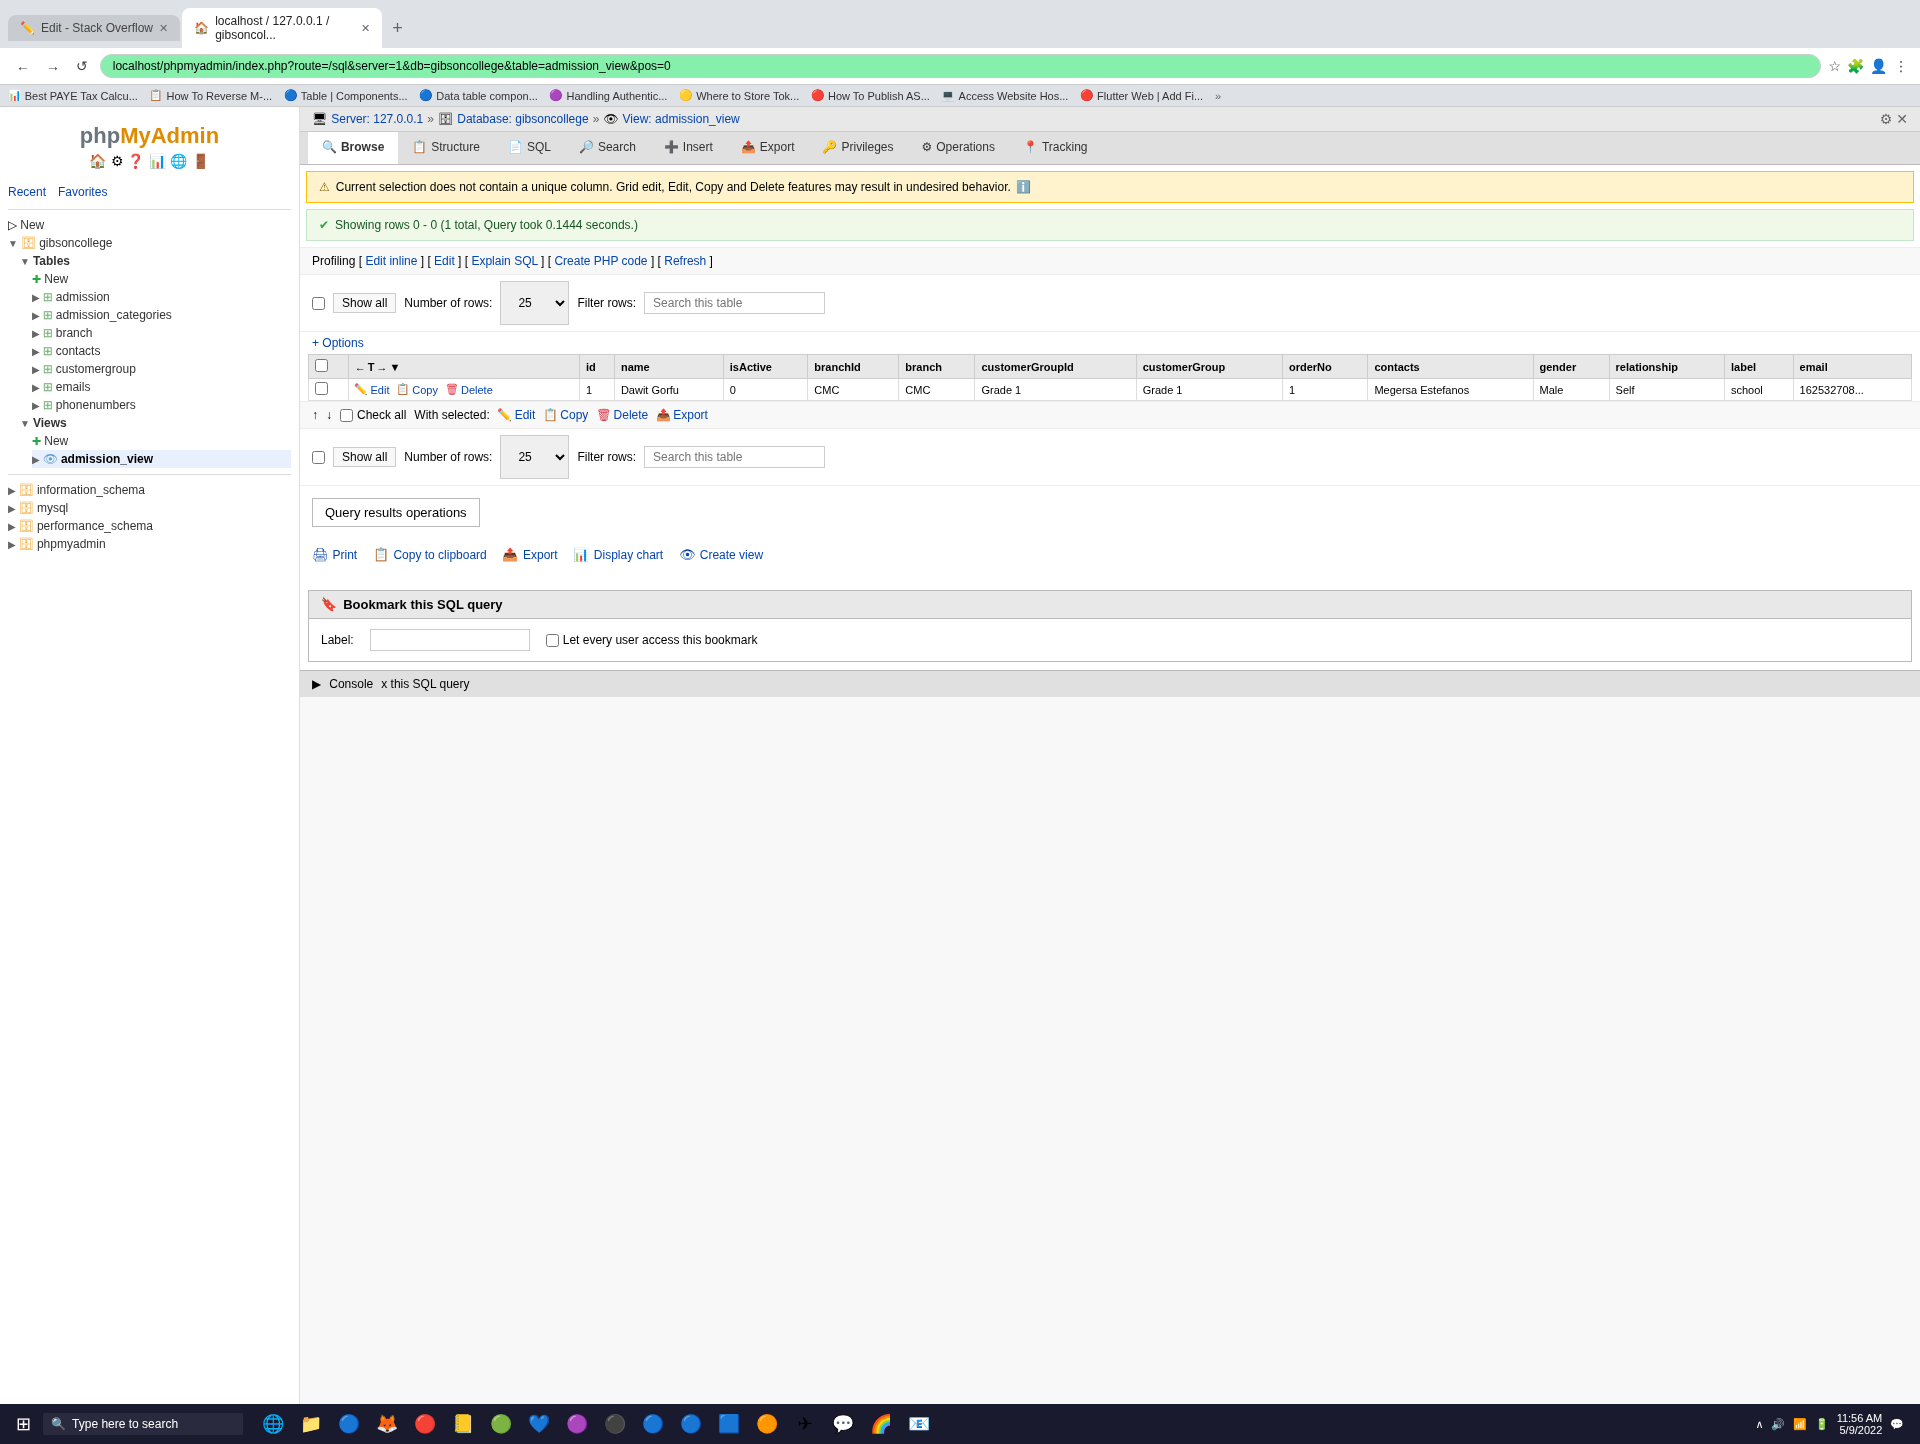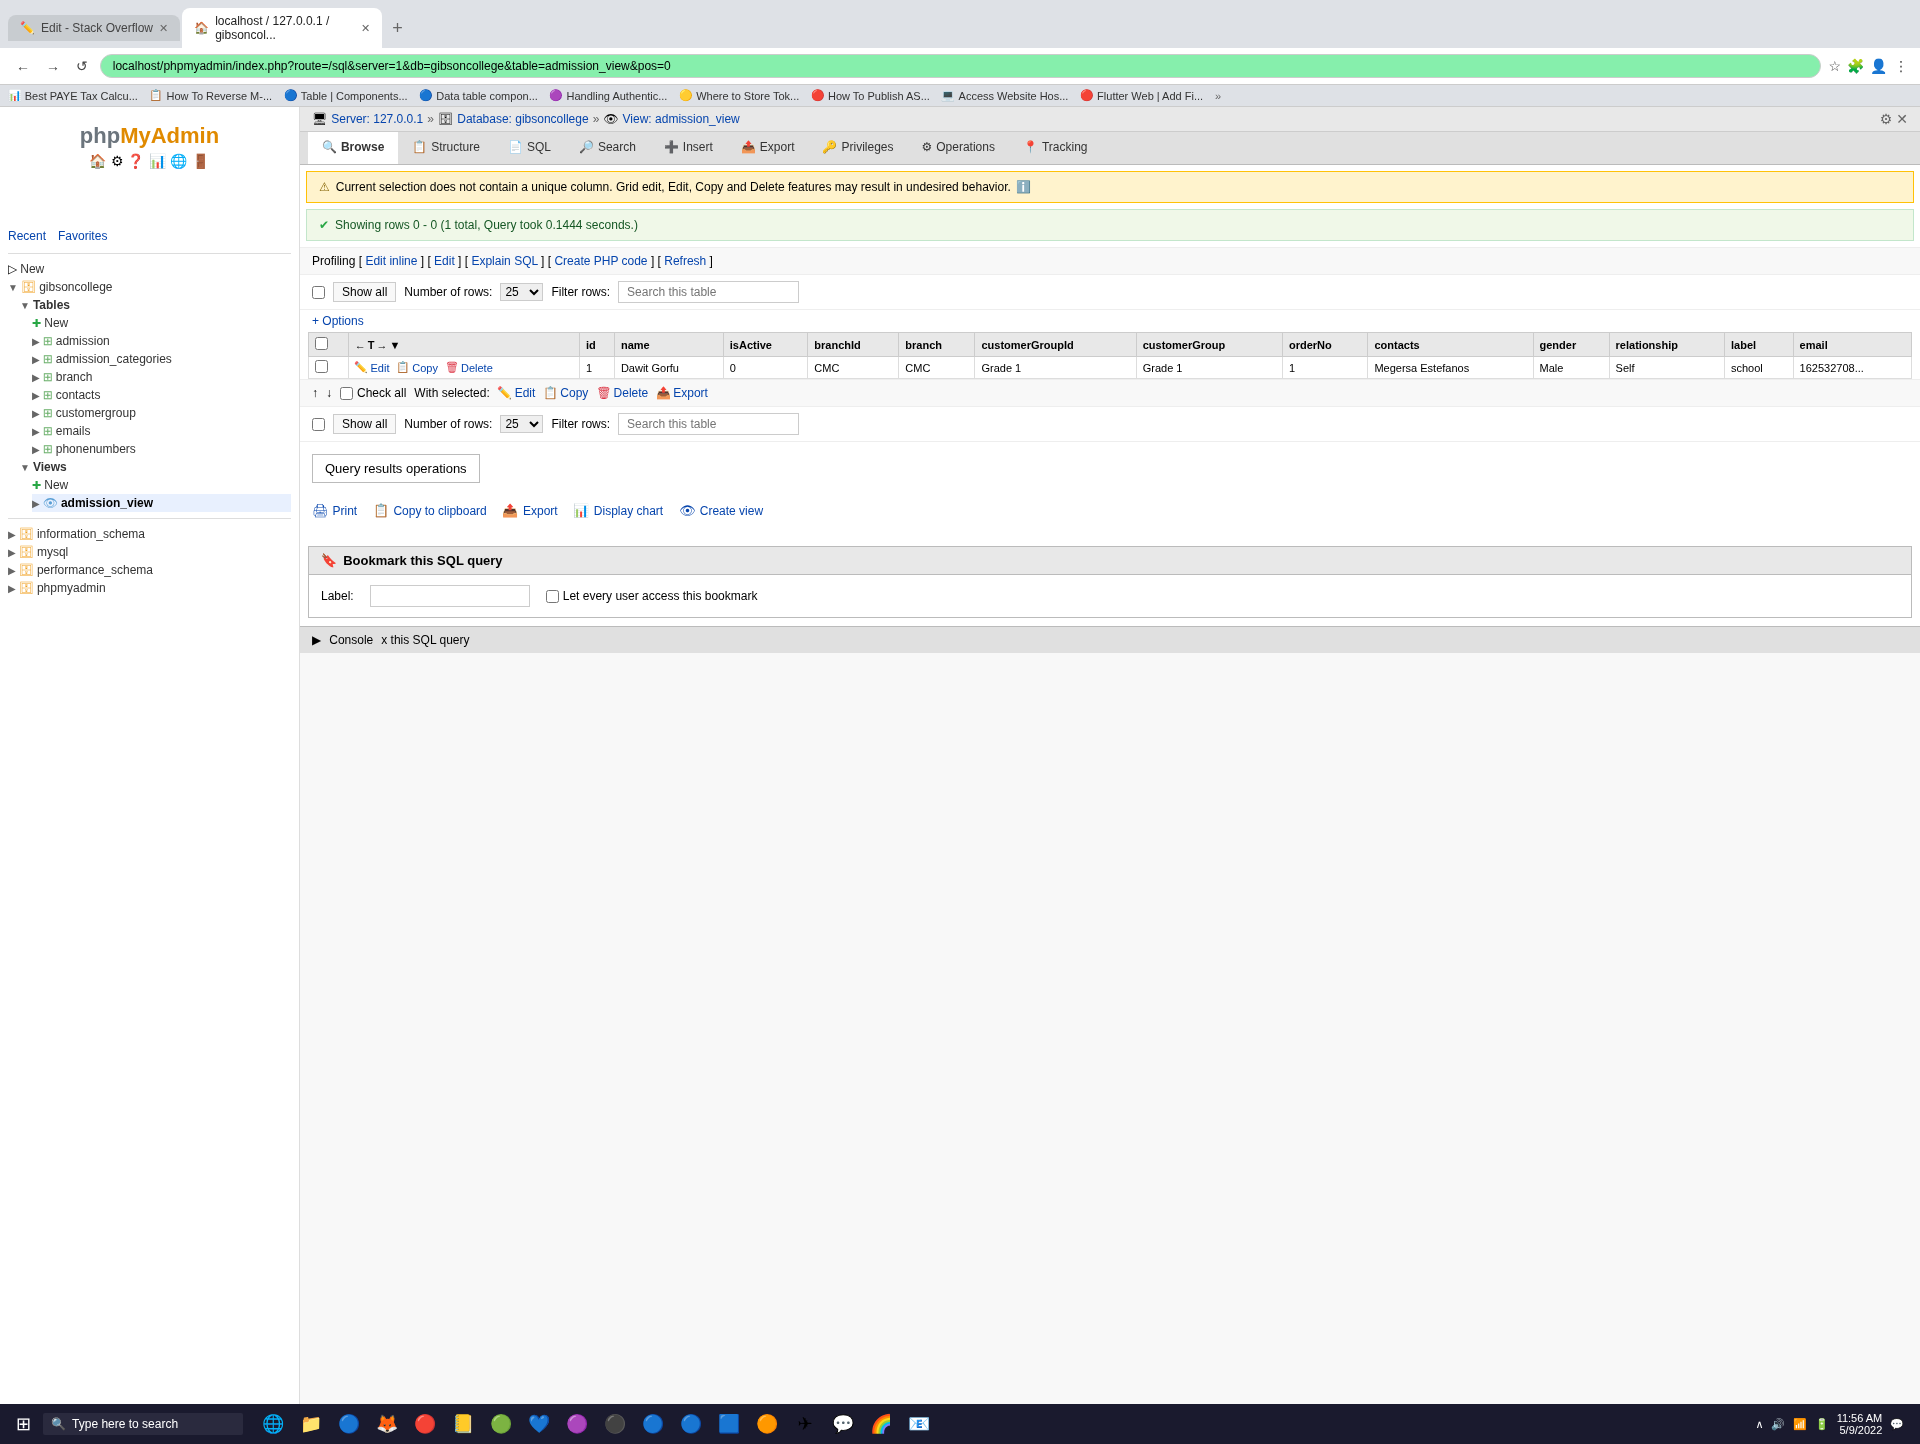--- a/index.html
+++ b/index.html
@@ -21,21 +21,21 @@
     .bookmarks-bar { background: #dee1e6; padding: 4px 8px; display: flex; gap: 12px; align-items: center; font-size: 11px; border-bottom: 1px solid #ccc; overflow: hidden; white-space: nowrap; }
     .bookmark-item { color: #333; cursor: pointer; display: flex; align-items: center; gap: 3px; }
 
     
     .main-layout { display: flex; height: calc(1444px - 110px); }
 
     
     .sidebar { width: 300px; background: #fff; border-right: 1px solid #ddd; overflow-y: auto; padding: 8px; flex-shrink: 0; }
     .pma-logo { text-align: center; padding: 8px; }
     .pma-logo-icons { display: flex; justify-content: center; gap: 4px; font-size: 14px; margin: 4px 0; }
-    .recent-fav { display: flex; gap: 12px; padding: 4px 0; font-size: 12px; color: #0645ad; cursor: pointer; margin-top: 44px; }
+    .recent-fav { display: flex; gap: 12px; padding: 4px 0; font-size: 12px; color: #0645ad; cursor: pointer; }
     .tree-indent { margin-left: 12px; }
     .section-divider { border: none; border-top: 1px solid #ddd; margin: 6px 0; }
 
     
     .content { flex: 1; overflow-y: auto; background: #f8f8f8; }
 
     
     .pma-content { background: #fff; margin: 0; padding: 0; }
 
     
@@ -65,21 +65,21 @@
     .sql-table { color: #6f42c1; }
 
     
     .profiling-bar { padding: 6px 12px; font-size: 12px; background: #f8f8f8; border-top: 1px solid #eee; border-bottom: 1px solid #eee; }
     .profiling-bar a { color: #0645ad; text-decoration: none; cursor: pointer; }
 
     
     .filter-row { display: flex; align-items: center; gap: 8px; padding: 6px 12px; background: #fff; border-bottom: 1px solid #eee; }
     .filter-row label { font-size: 12px; }
     .show-all-btn { font-size: 12px; border: 1px solid #ccc; background: #f8f8f8; padding: 2px 8px; cursor: pointer; }
-    .rows-select { font-size: 12px; border: 1px solid #ccc; padding: 0; }
+    .rows-select { font-size: 12px; border: 1px solid #ccc; padding: 13px; }
     .search-input { border: 1px solid #ccc; padding: 3px 8px; font-size: 12px; width: 181px; }
 
     
     .options-link { padding: 4px 12px; font-size: 12px; }
     .options-link a { color: #0645ad; text-decoration: none; cursor: pointer; }
 
     
     .data-table-wrap { overflow-x: auto; padding: 0 8px; }
     .data-table { border-collapse: collapse; font-size: 11px; min-width: 100%; }
     .data-table th { background: #e8e8e8; border: 1px solid #ccc; padding: 4px 6px; text-align: left; white-space: nowrap; }

